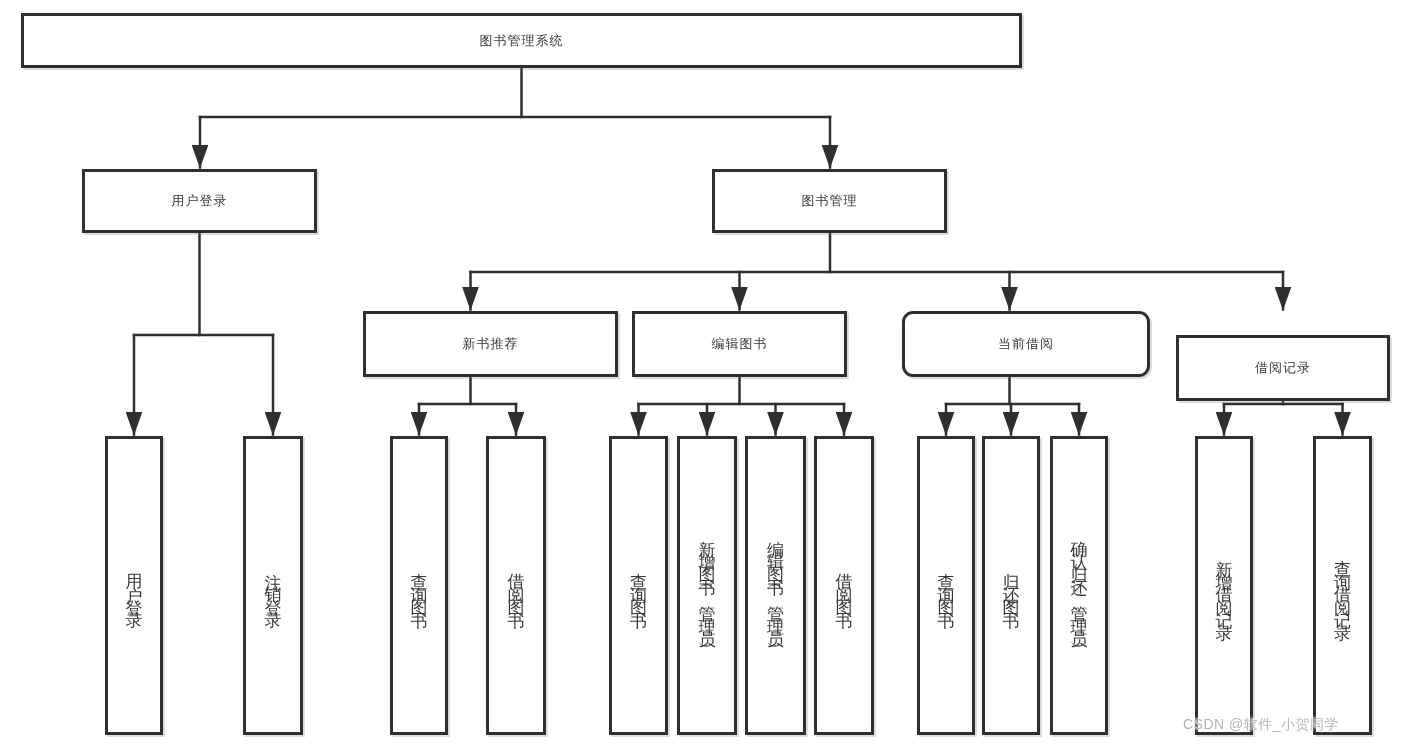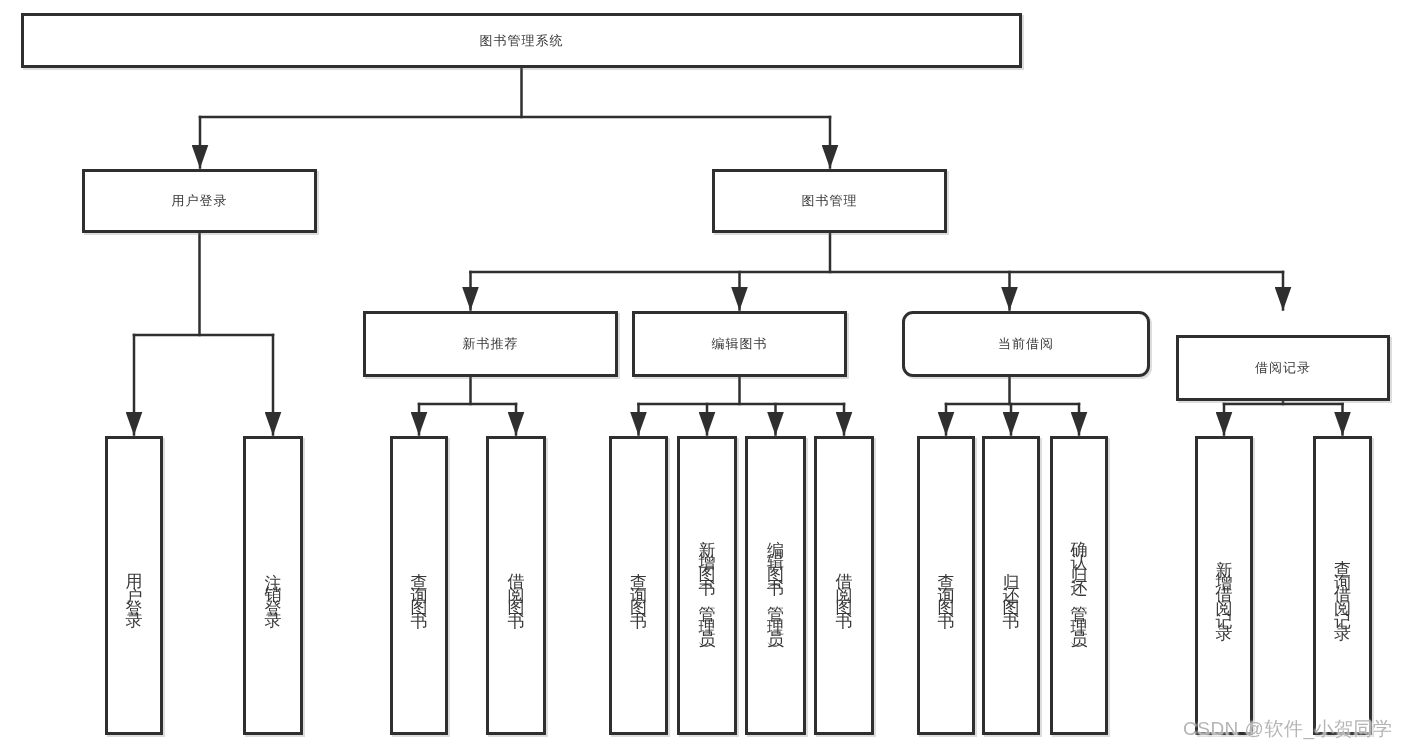--- a/index.html
+++ b/index.html
@@ -35,21 +35,21 @@
   #l-c2 { left:677px;  width:60px; }
   #l-c3 { left:745px;  width:61px; }
   #l-c4 { left:814px;  width:60px; }
   #l-d1 { left:917px;  width:58px; }
   #l-d2 { left:982px;  width:58px; }
   #l-d3 { left:1050px; width:58px; }
   #l-e1 { left:1195px; width:58px; }
   #l-e2 { left:1313px; width:59px; }
   #watermark {
     position:absolute; left:1183px; top:716px; z-index:5;
-    font-size:19px; color:#b5b5b5; letter-spacing:0.5px; white-space:nowrap;
+    font-size:14px; color:#b5b5b5; letter-spacing:0.5px; white-space:nowrap;
     text-shadow:1px 1px 2px rgba(255,255,255,.95), -1px -1px 2px rgba(255,255,255,.95);
   }
 </style>
 </head>
 <body>
 
 <div id="canvas">
 
   <svg id="wires" viewBox="0 0 1405 747" xmlns="http://www.w3.org/2000/svg">
     <defs>

